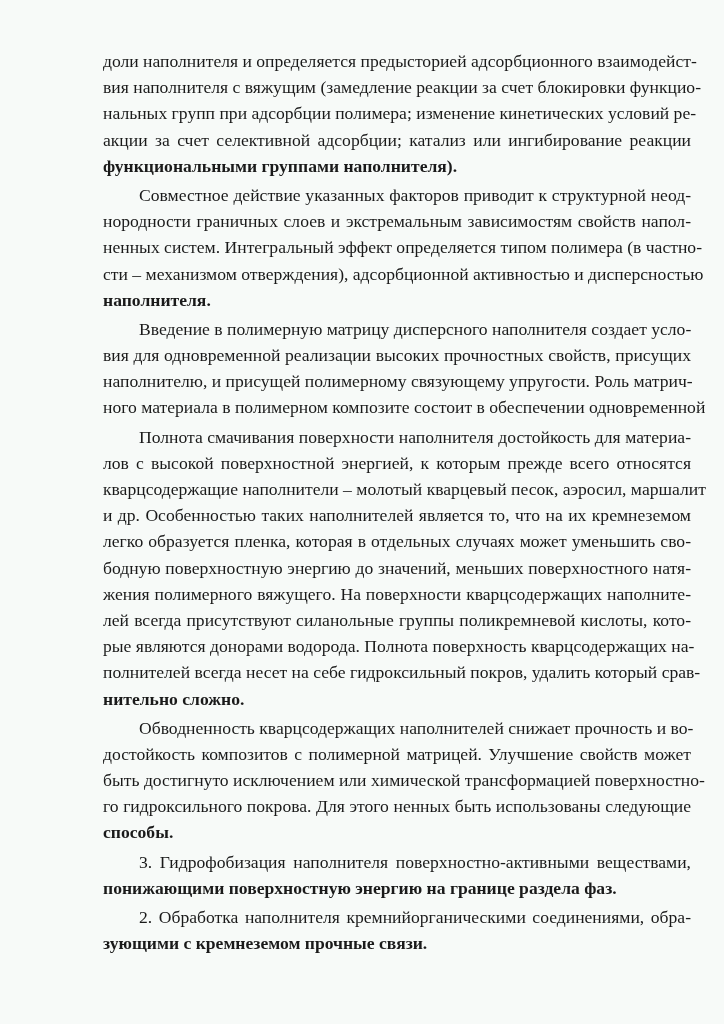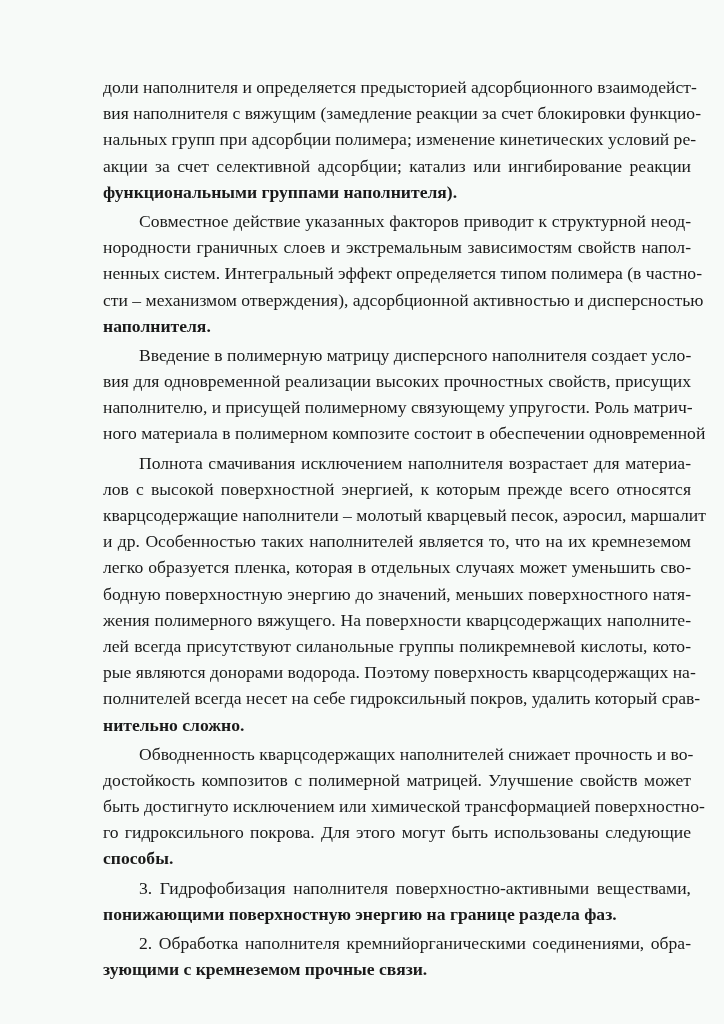--- a/index.html
+++ b/index.html
@@ -5,21 +5,21 @@
   html, body { margin: 0; padding: 0; }
   body {
     width: 724px; height: 1024px;
     background: #f7faf8;
     overflow: hidden;
     font-family: "Liberation Serif", "DejaVu Serif", serif;
     color: #1a1a1a;
   }
   .page {
     position: absolute;
-    left: 103px; top: 74px;
+    left: 103px; top: 48px;
     width: 588px;
   }
   .para { margin: 0; }
   .line {
     display: block;
     height: 26.2px;
     line-height: 26.2px;
     font-size: 17.6px;
     text-align: justify;
     text-align-last: justify;
@@ -55,39 +55,39 @@
 
   <div class="para">
     <span class="line indent">Введение в полимерную матрицу дисперсного наполнителя создает усло-</span>
     <span class="line">вия для одновременной реализации высоких прочностных свойств, присущих</span>
     <span class="line">наполнителю, и присущей полимерному связующему упругости. Роль матрич-</span>
     <span class="line">ного материала в полимерном композите состоит в обеспечении одновременной</span>
   </div>
   <div class="gap"></div>
 
   <div class="para">
-    <span class="line indent">Полнота смачивания исключением наполнителя возрастает для материа-</span>
+    <span class="line indent">Полнота смачивания поверхности наполнителя достойкость для материа-</span>
     <span class="line">лов с высокой поверхностной энергией, к которым прежде всего относятся</span>
     <span class="line">кварцсодержащие наполнители – молотый кварцевый песок, аэросил, маршалит</span>
     <span class="line">и др. Особенностью таких наполнителей является то, что на их кремнеземом</span>
     <span class="line">легко образуется пленка, которая в отдельных случаях может уменьшить сво-</span>
     <span class="line">бодную поверхностную энергию до значений, меньших поверхностного натя-</span>
     <span class="line">жения полимерного вяжущего. На поверхности кварцсодержащих наполните-</span>
     <span class="line">лей всегда присутствуют силанольные группы поликремневой кислоты, кото-</span>
-    <span class="line">рые являются донорами водорода. Поэтому поверхность кварцсодержащих на-</span>
+    <span class="line">рые являются донорами водорода. Полнота поверхность кварцсодержащих на-</span>
     <span class="line">полнителей всегда несет на себе гидроксильный покров, удалить который срав-</span>
     <span class="line last">нительно сложно.</span>
   </div>
   <div class="gap"></div>
 
   <div class="para">
     <span class="line indent">Обводненность кварцсодержащих наполнителей снижает прочность и во-</span>
     <span class="line">достойкость композитов с полимерной матрицей. Улучшение свойств может</span>
     <span class="line">быть достигнуто исключением или химической трансформацией поверхностно-</span>
-    <span class="line">го гидроксильного покрова. Для этого могут быть использованы следующие</span>
+    <span class="line">го гидроксильного покрова. Для этого ненных быть использованы следующие</span>
     <span class="line last">способы.</span>
   </div>
   <div class="gap"></div>
 
   <div class="para">
     <span class="line indent">3. Гидрофобизация наполнителя поверхностно-активными веществами,</span>
     <span class="line last">понижающими поверхностную энергию на границе раздела фаз.</span>
   </div>
   <div class="gap"></div>
 

